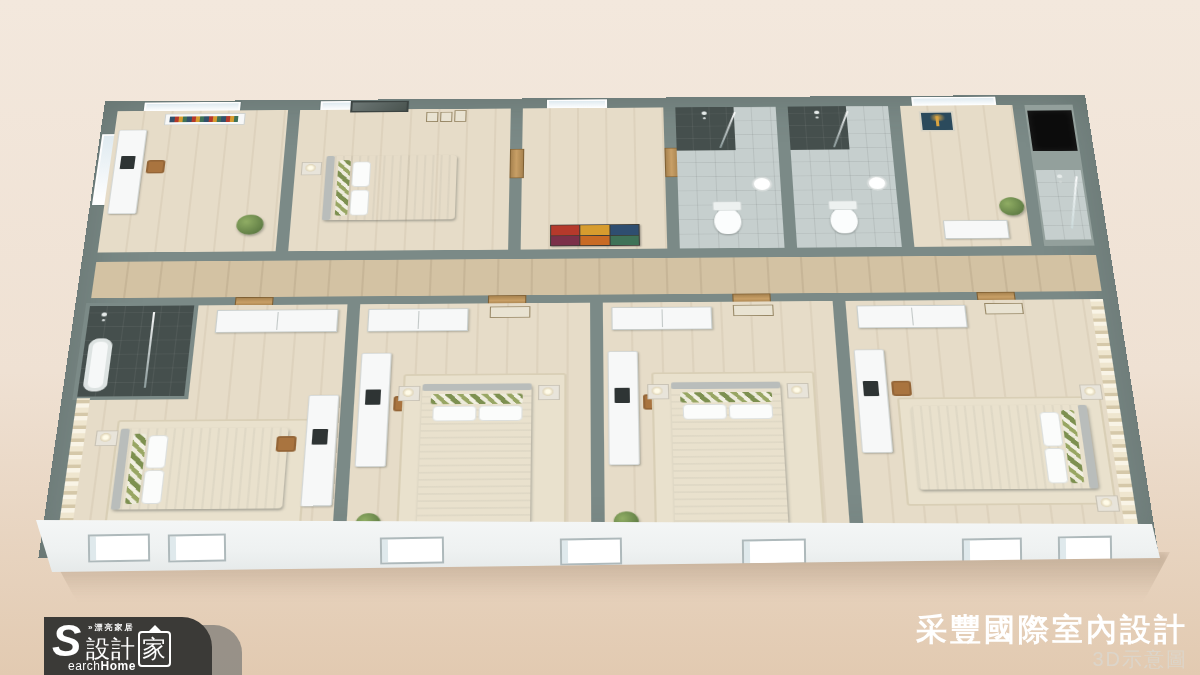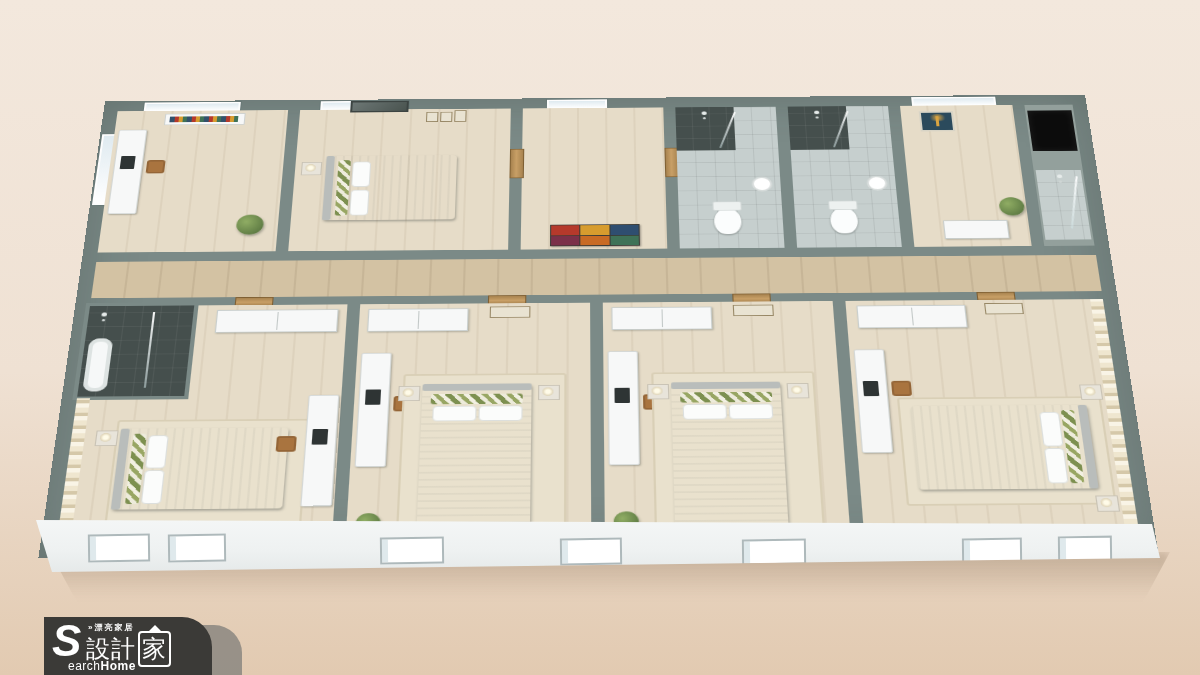--- a/index.html
+++ b/index.html
@@ -290,14 +290,16 @@
 
   <div class="badge-tab"></div>
   <div class="badge">
     <div class="tagline">»漂亮家居</div>
     <div class="big-s">S</div>
     <div class="zh"><span>設計</span><span class="boxed">家</span></div>
     <div class="en"><span>earch</span><b>Home</b></div>
   </div>
 
   <div class="credit">
+    <div class="company">采豐國際室內設計</div>
+    <div class="caption">3D示意圖</div>
   </div>
 </div>
 
 </body></html>

